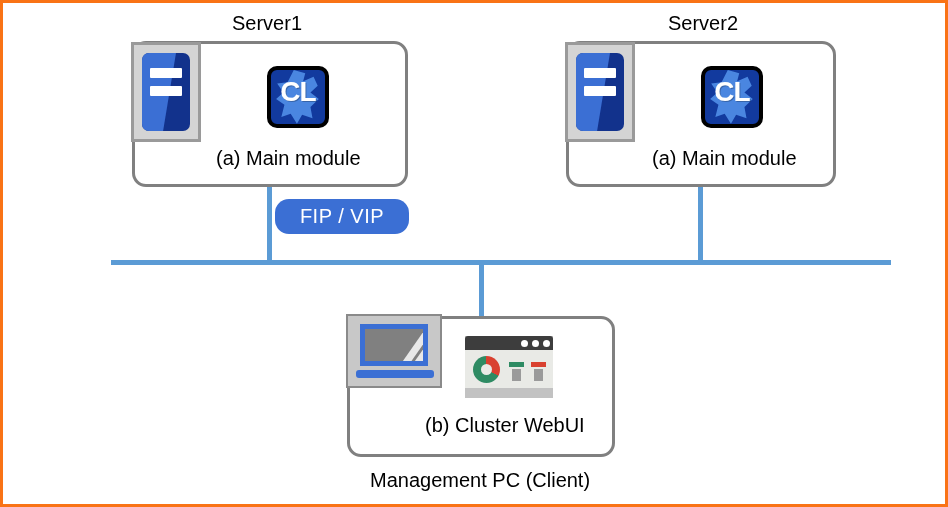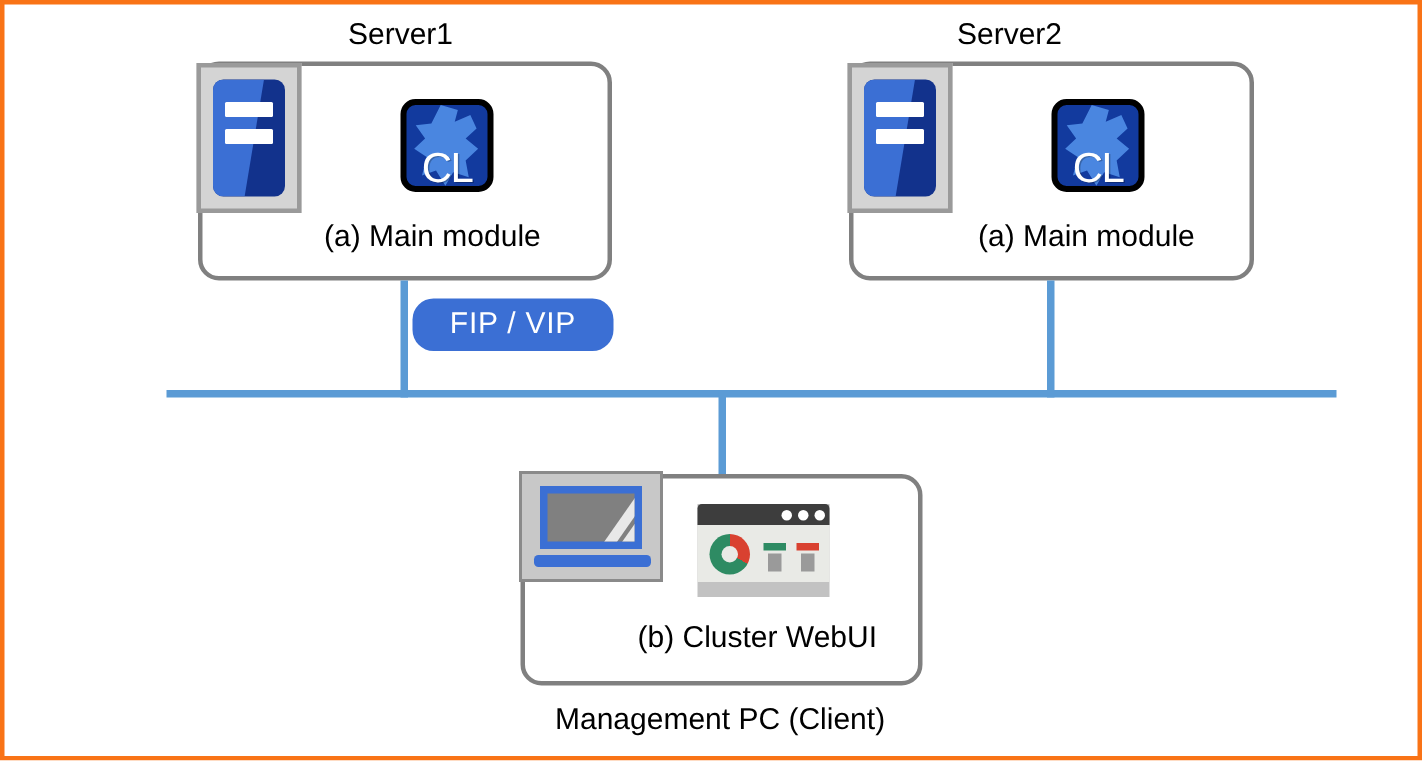--- a/index.html
+++ b/index.html
@@ -119,24 +119,24 @@
     clip-path: polygon(
       40% 0%, 62% 6%, 58% 20%, 78% 12%, 86% 28%,
       72% 40%, 88% 52%, 72% 66%, 76% 86%, 56% 80%,
       46% 96%, 34% 78%, 16% 84%, 22% 62%, 6% 52%,
       20% 40%, 8% 24%, 28% 22%
     );
   }
   .cl-icon .cl-text {
     position: absolute;
     left: 0; right: 0;
-    top: 28px;
+    top: 8px;
     text-align: center;
     font-family: "Liberation Sans", sans-serif;
-    font-weight: normal;
+    font-weight: bold;
     font-size: 28px;
     line-height: 28px;
     color: #ffffff;
     letter-spacing: -1px;
     text-shadow: 1px 1px 0 rgba(0,0,0,0.25);
   }
 
   
   .laptop-icon {
     position: absolute;
@@ -254,21 +254,21 @@
     </div>
   </div>
 
   <div class="cl-icon" style="left:264px; top:63px;">
     <div class="splash"></div>
     <div class="cl-text">CL</div>
   </div>
 
   <div class="label" style="left:213px; top:145px;">(a) Main module</div>
 
-  <div class="label" style="left:635px; top:10px;">Server2</div>
+  <div class="label" style="left:665px; top:10px;">Server2</div>
 
   <div class="node-box" style="left:563px; top:38px; width:270px; height:146px;"></div>
 
   <div class="server-icon" style="left:562px; top:39px;">
     <div class="body">
       <div class="sheen"></div>
       <div class="bar b1"></div>
       <div class="bar b2"></div>
     </div>
   </div>

